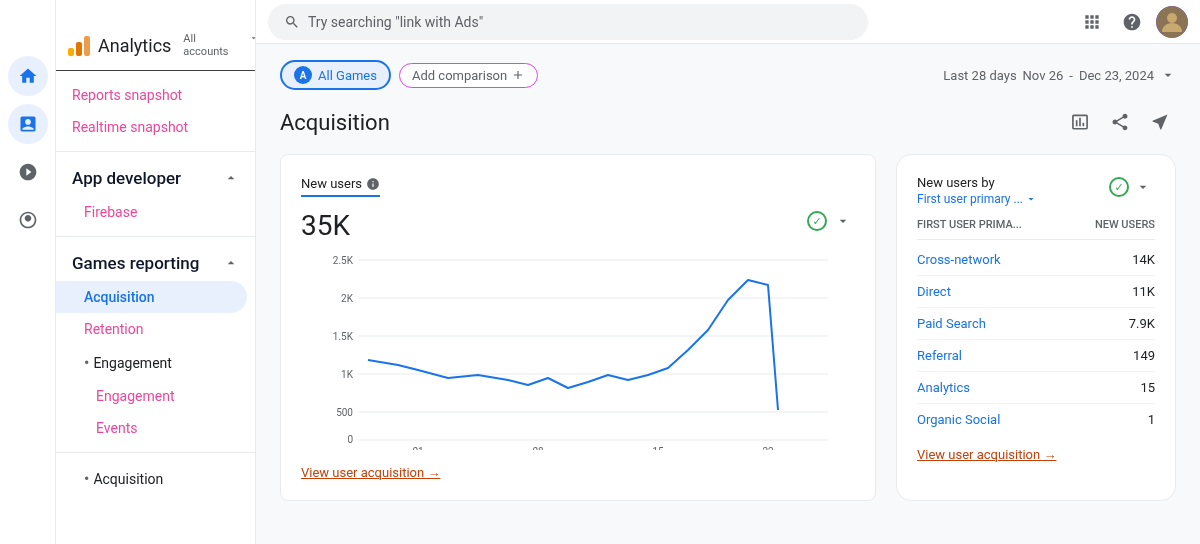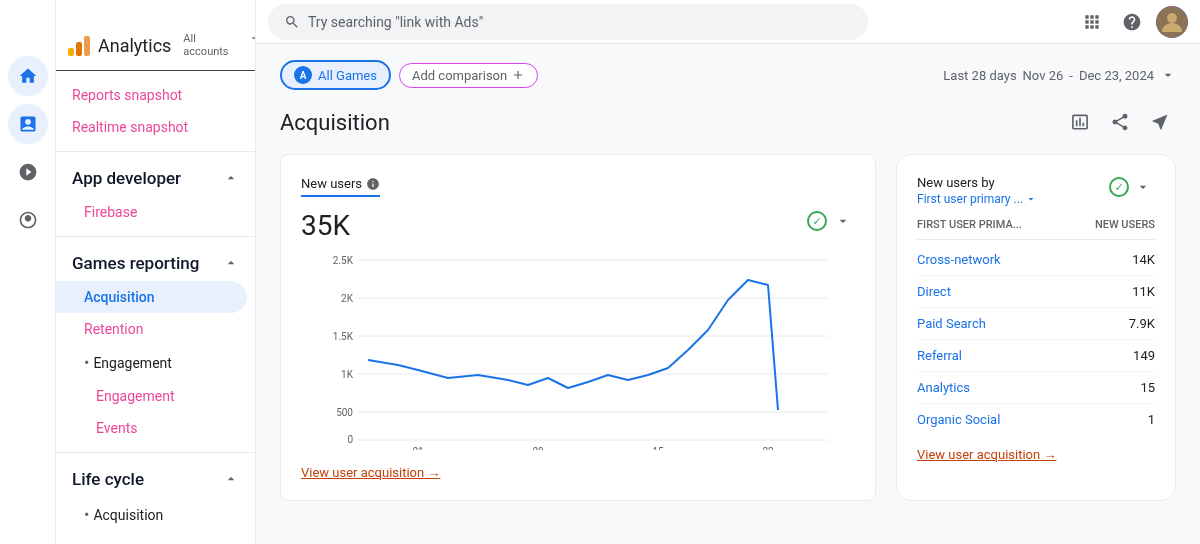--- a/index.html
+++ b/index.html
@@ -403,26 +403,20 @@
       </div>
       <div class="nav-item nav-indent-2">
         <span>Engagement</span>
       </div>
       <div class="nav-item nav-indent-2">
         <span>Events</span>
       </div>
 
       <div class="divider"></div>
 
-      <div class="nav-section-header">
-        <span>Life cycle</span>
-        <svg width="16" height="16" viewBox="0 0 24 24" fill="#5f6368">
-            <path d="M7 14l5-5 5 5z"></path>
-          </svg>
-      </div>
       <div style="display:flex; align-items:center; padding: 8px 16px 8px 28px; cursor:pointer; font-size:14px; color:#202124;">
         <span style="font-size:16px; color:#5f6368; margin-right:4px;">•</span>
         <span>Acquisition</span>
       </div>
 
     </div>
   </div>
 
   <div class="main-layout">
 

